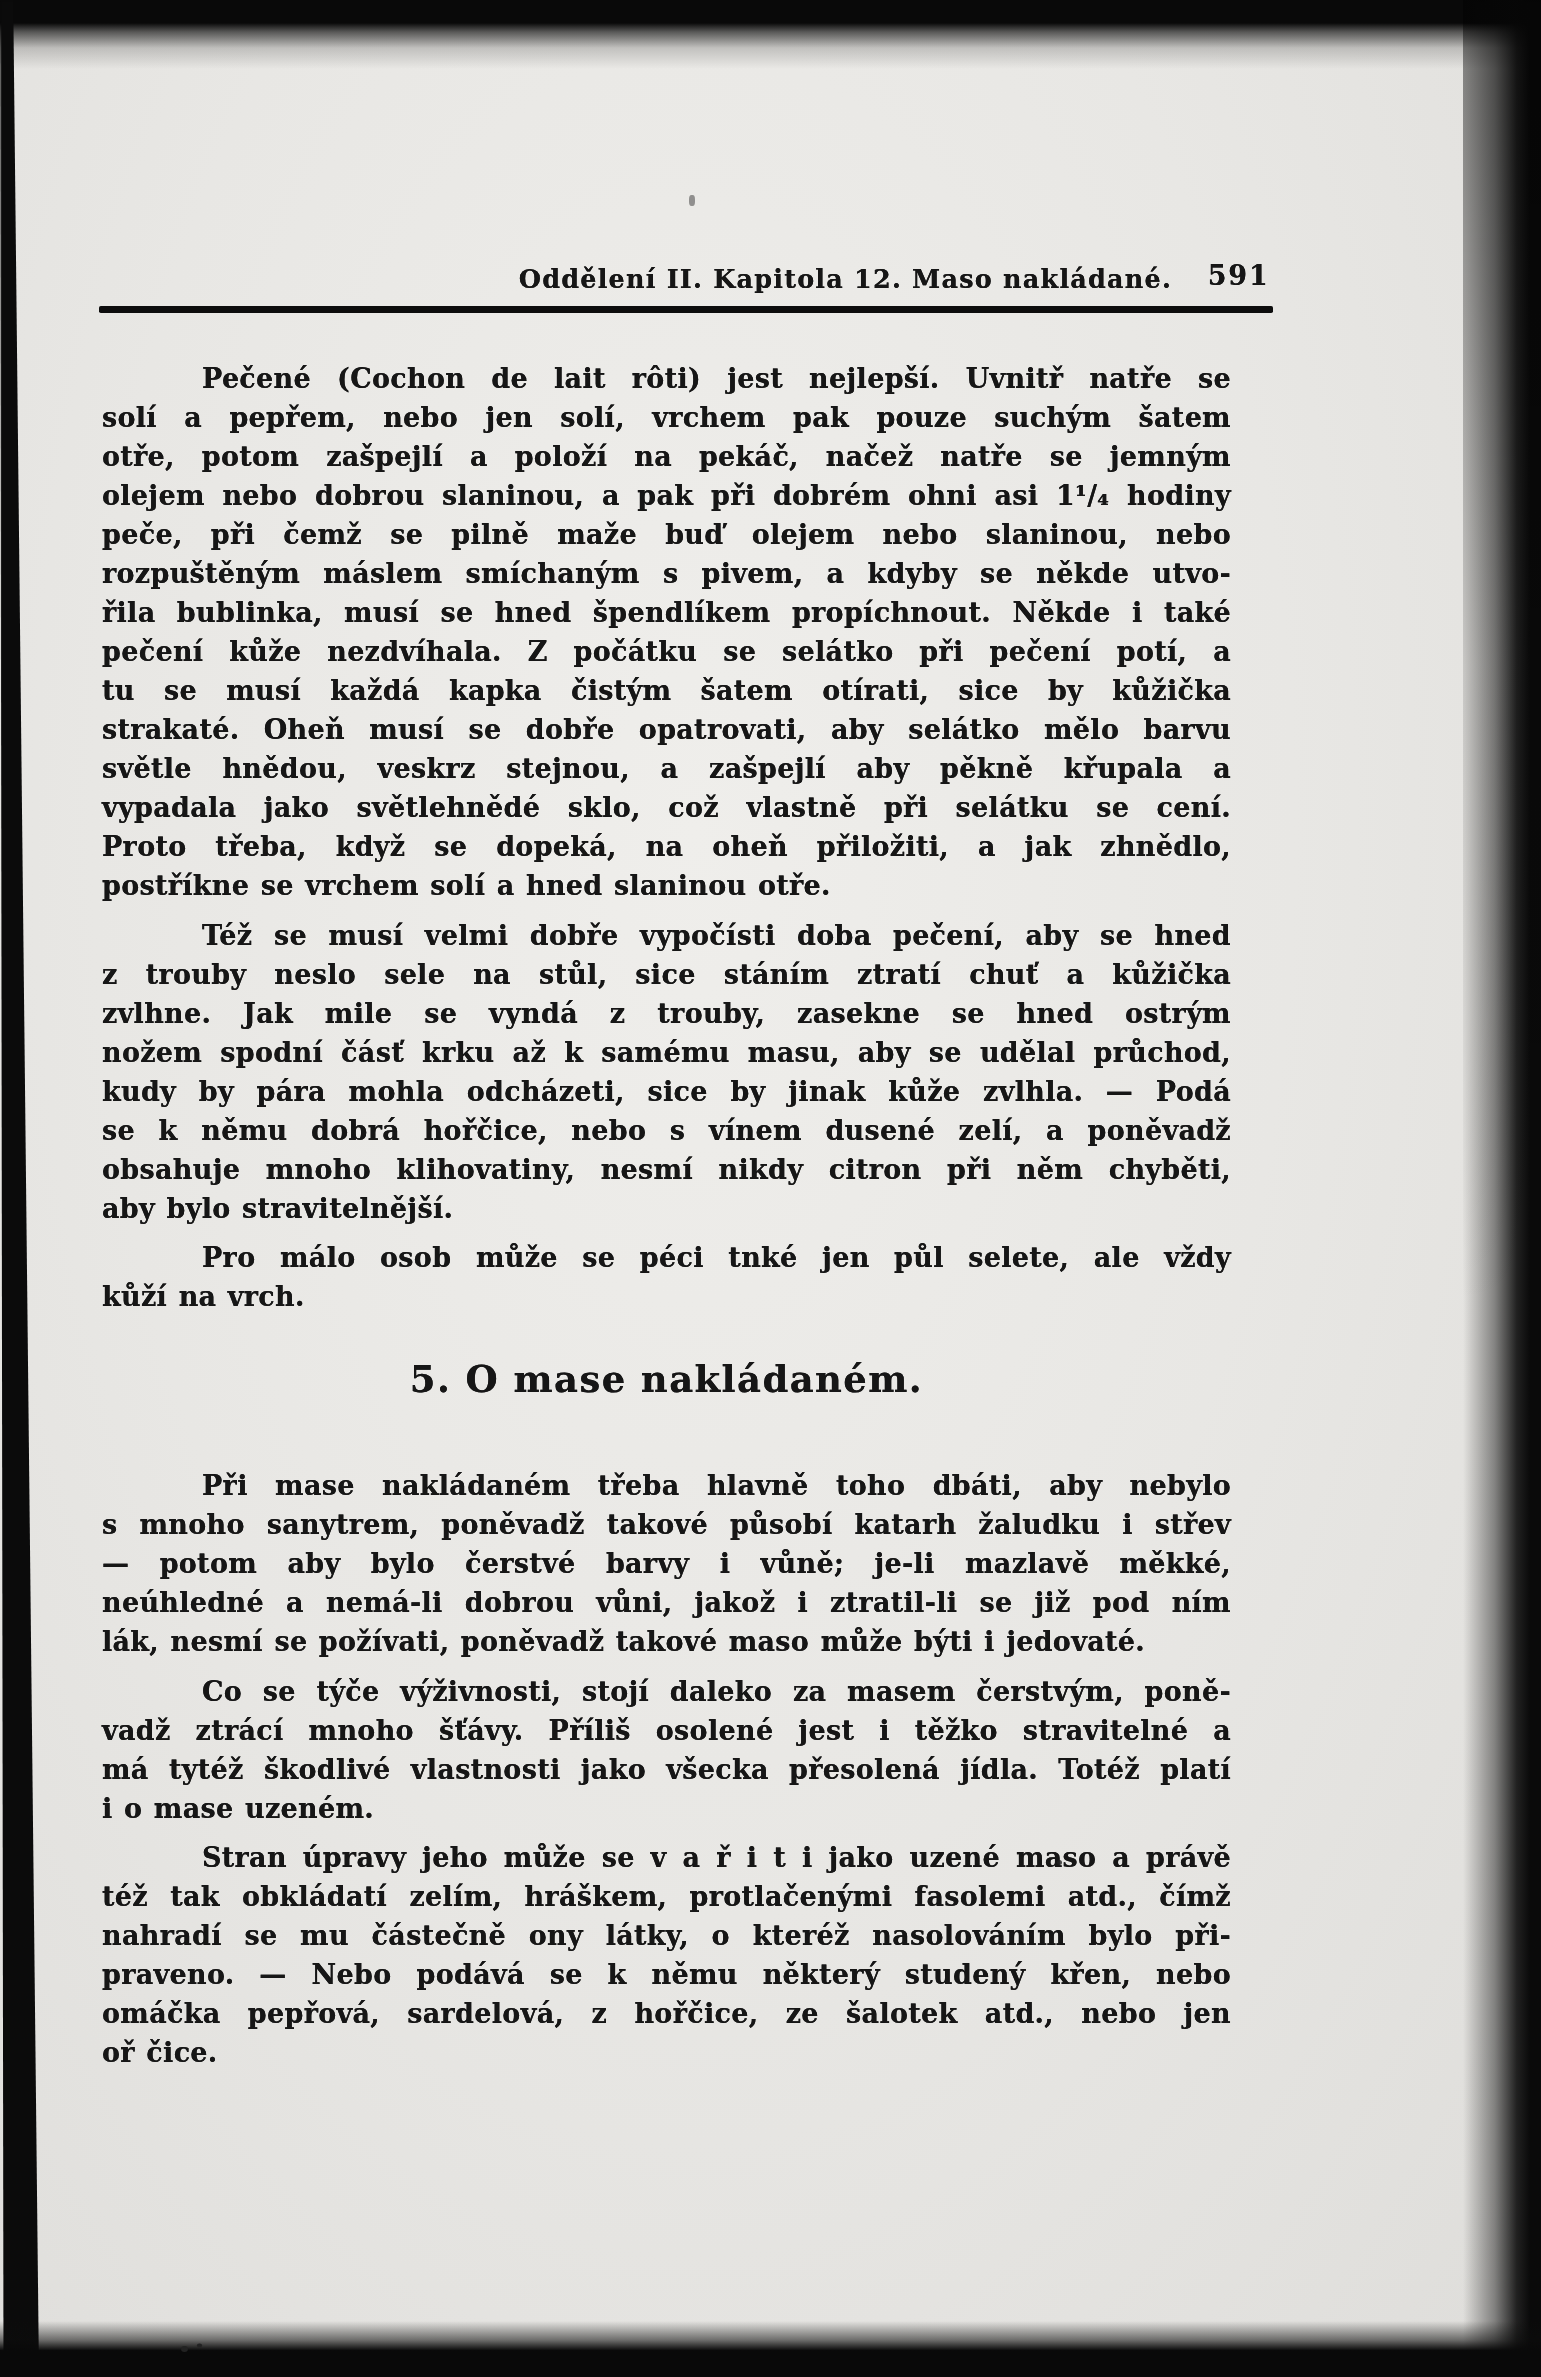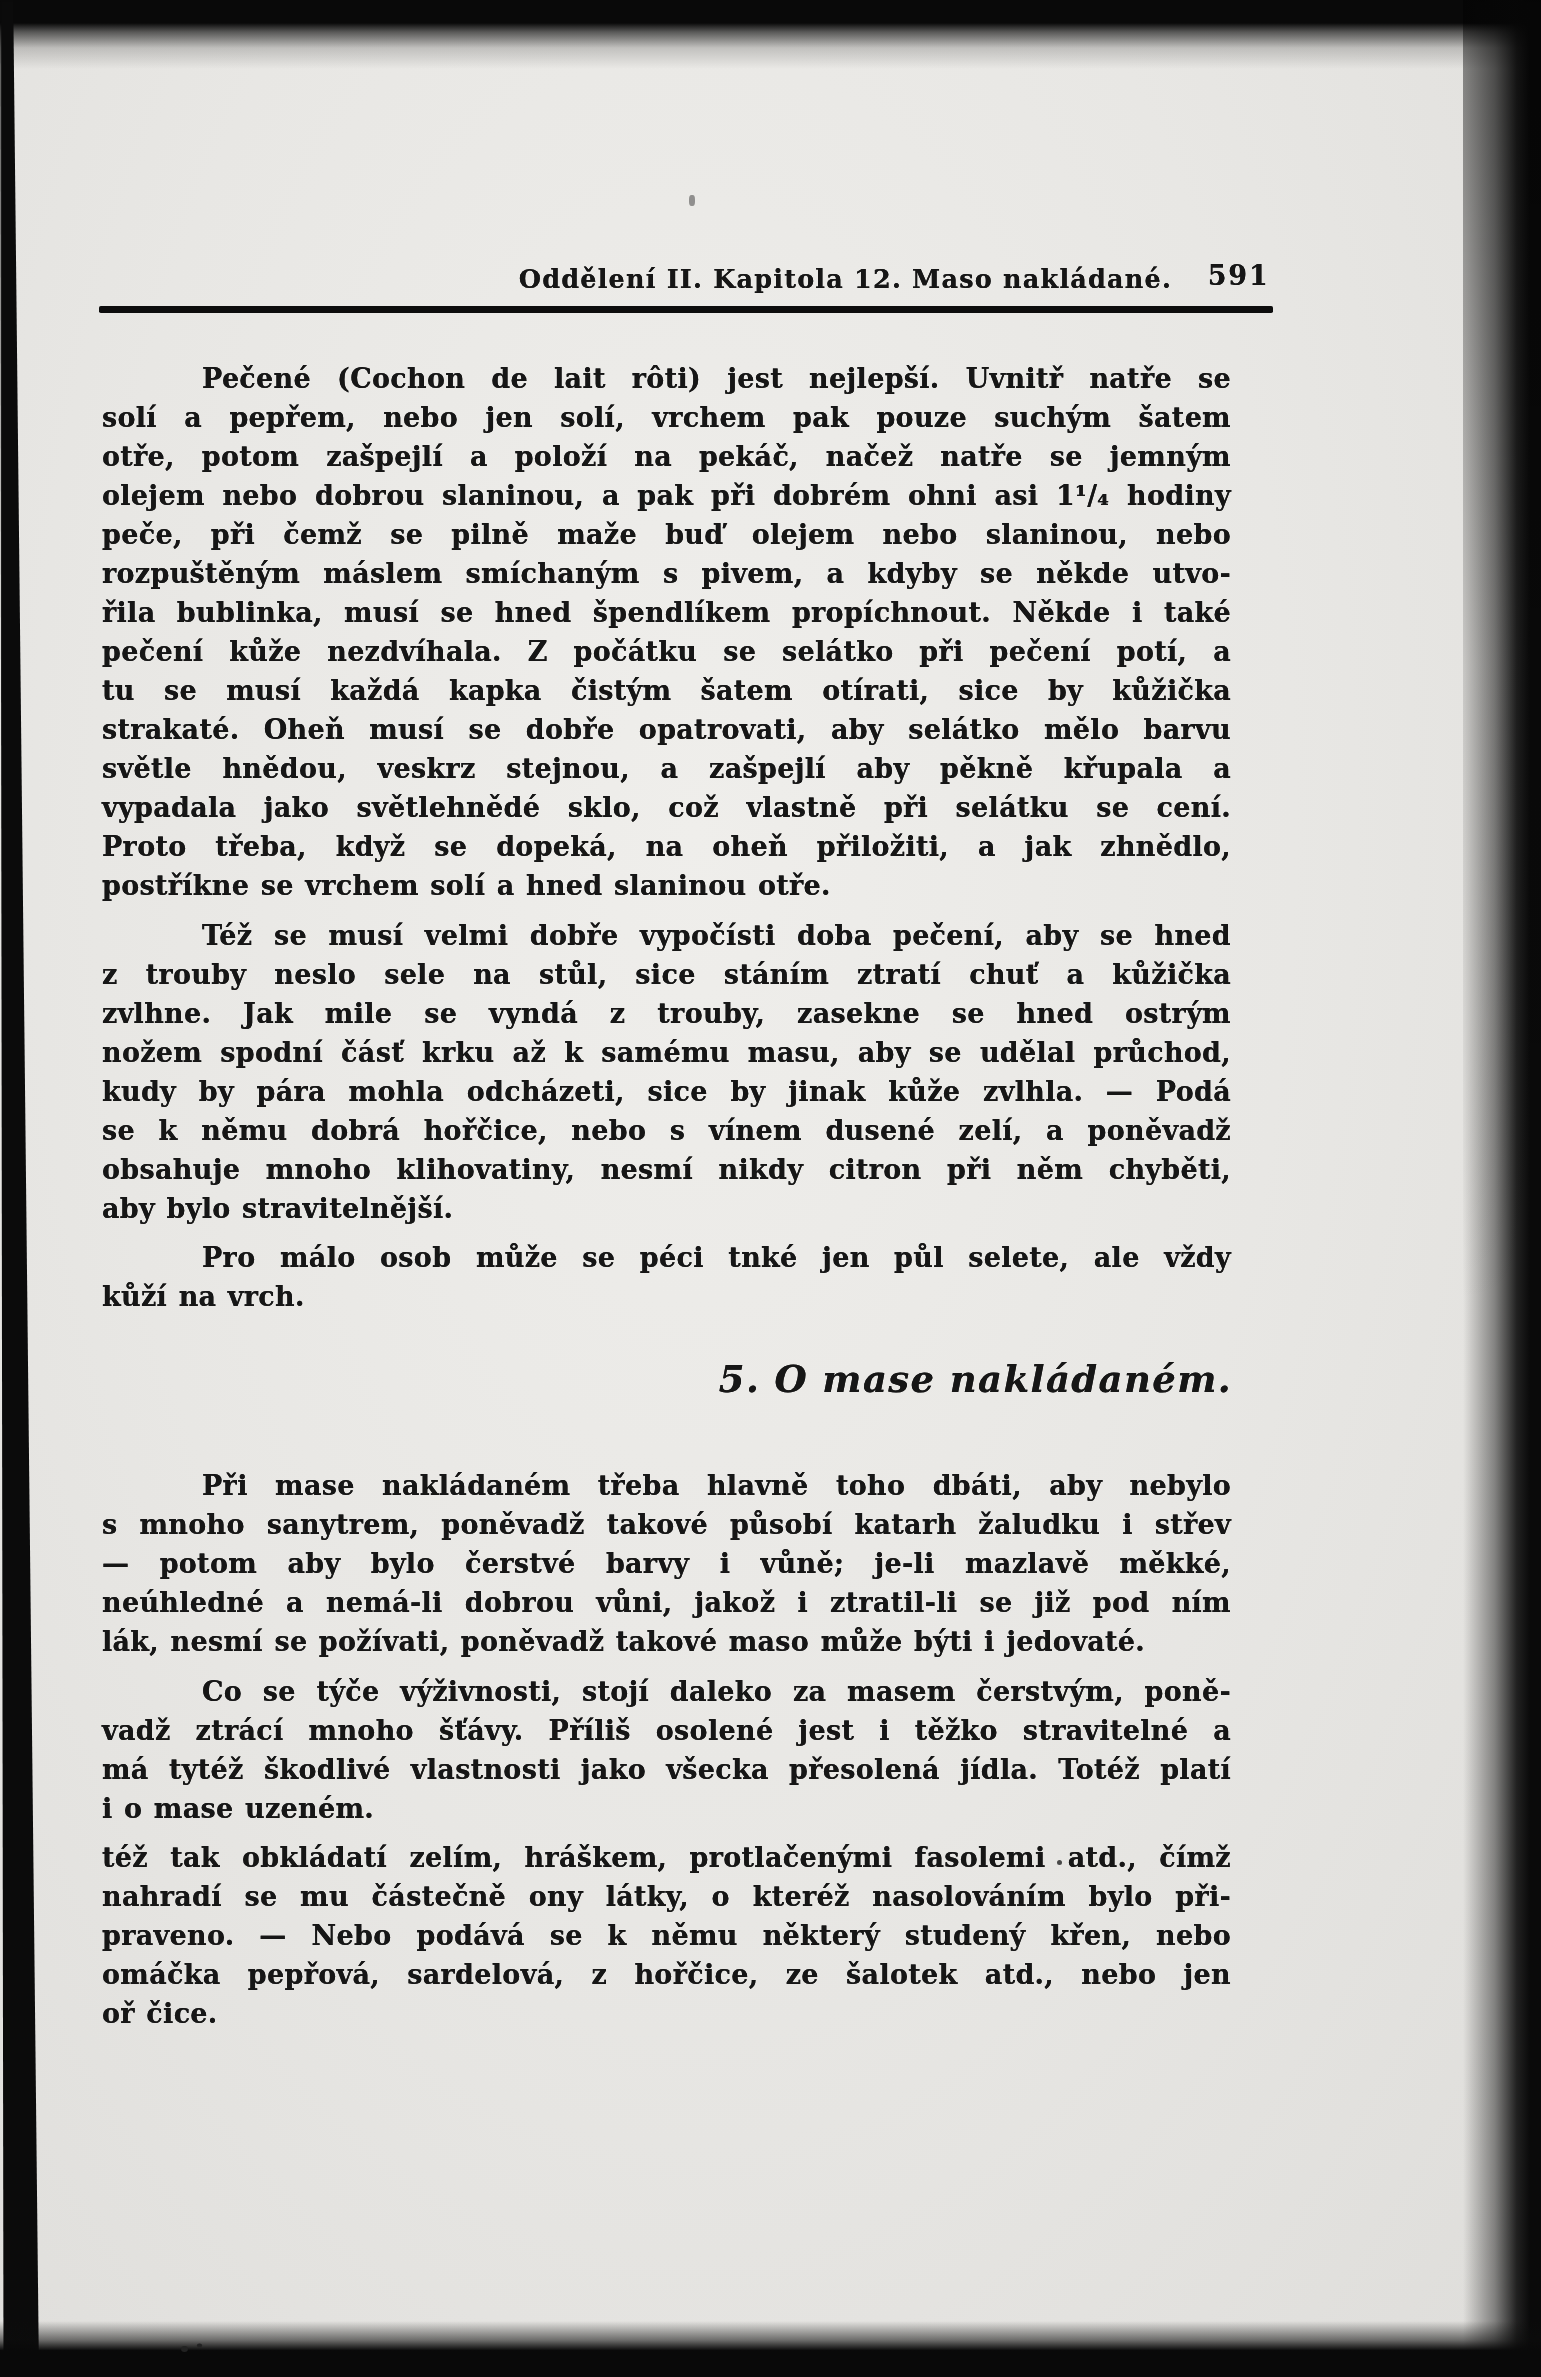--- a/index.html
+++ b/index.html
@@ -76,24 +76,23 @@
     text-align-last: justify;
     white-space: normal;
     text-shadow: 0 0 0.6px rgba(0,0,0,0.85);
   }
   .line.last { text-align-last: left; }
   .line.first { text-indent: 100px; }
   .section-heading {
     font-size: 37px;
     line-height: 48px;
     margin: 39px 0 63px 0;
-    text-align: right;
+    text-align: center;
     letter-spacing: 1.4px;
     text-shadow: 0 0 0.6px rgba(0,0,0,0.85);
-    font-style: italic;
   }
 
   
   .speck { position: absolute; background: #222; border-radius: 50%; }
   .speck-1 { left: 181px; top: 2346px; width: 7px; height: 6.2px; box-shadow: 15px -3.5px 0 -0.9px #222; }
   .speck-2 { left: 1057px; top: 1860px; width: 5.3px; height: 5.3px; opacity: 0.8; }
   .speck-3 { left: 689px; top: 195px; width: 6.2px; height: 10.6px; opacity: 0.45; border-radius: 40%; }
 </style>
 </head>
 <body>
@@ -150,20 +149,21 @@
         <div class="line">neúhledné a nemá-li dobrou vůni, jakož i ztratil-li se již pod ním</div>
         <div class="line last">lák, nesmí se požívati, poněvadž takové maso může býti i jedovaté.</div>
       </div>
       <div class="paragraph">
         <div class="line first">Co se týče výživnosti, stojí daleko za masem čerstvým, poně-</div>
         <div class="line">vadž ztrácí mnoho šťávy. Příliš osolené jest i těžko stravitelné a</div>
         <div class="line">má tytéž škodlivé vlastnosti jako všecka přesolená jídla. Totéž platí</div>
         <div class="line last">i o mase uzeném.</div>
       </div>
       <div class="paragraph">
+        <div class="line first">Stran úpravy jeho může se v a ř i t i jako uzené maso a právě</div>
         <div class="line">též tak obkládatí zelím, hráškem, protlačenými fasolemi atd., čímž</div>
         <div class="line">nahradí se mu částečně ony látky, o kteréž nasolováním bylo při-</div>
         <div class="line">praveno. — Nebo podává se k němu některý studený křen, nebo</div>
         <div class="line">omáčka pepřová, sardelová, z hořčice, ze šalotek atd., nebo jen</div>
         <div class="line last">oř čice.</div>
       </div>
     </div>
 
   <div class="speck speck-1"></div>
   <div class="speck speck-2"></div>

